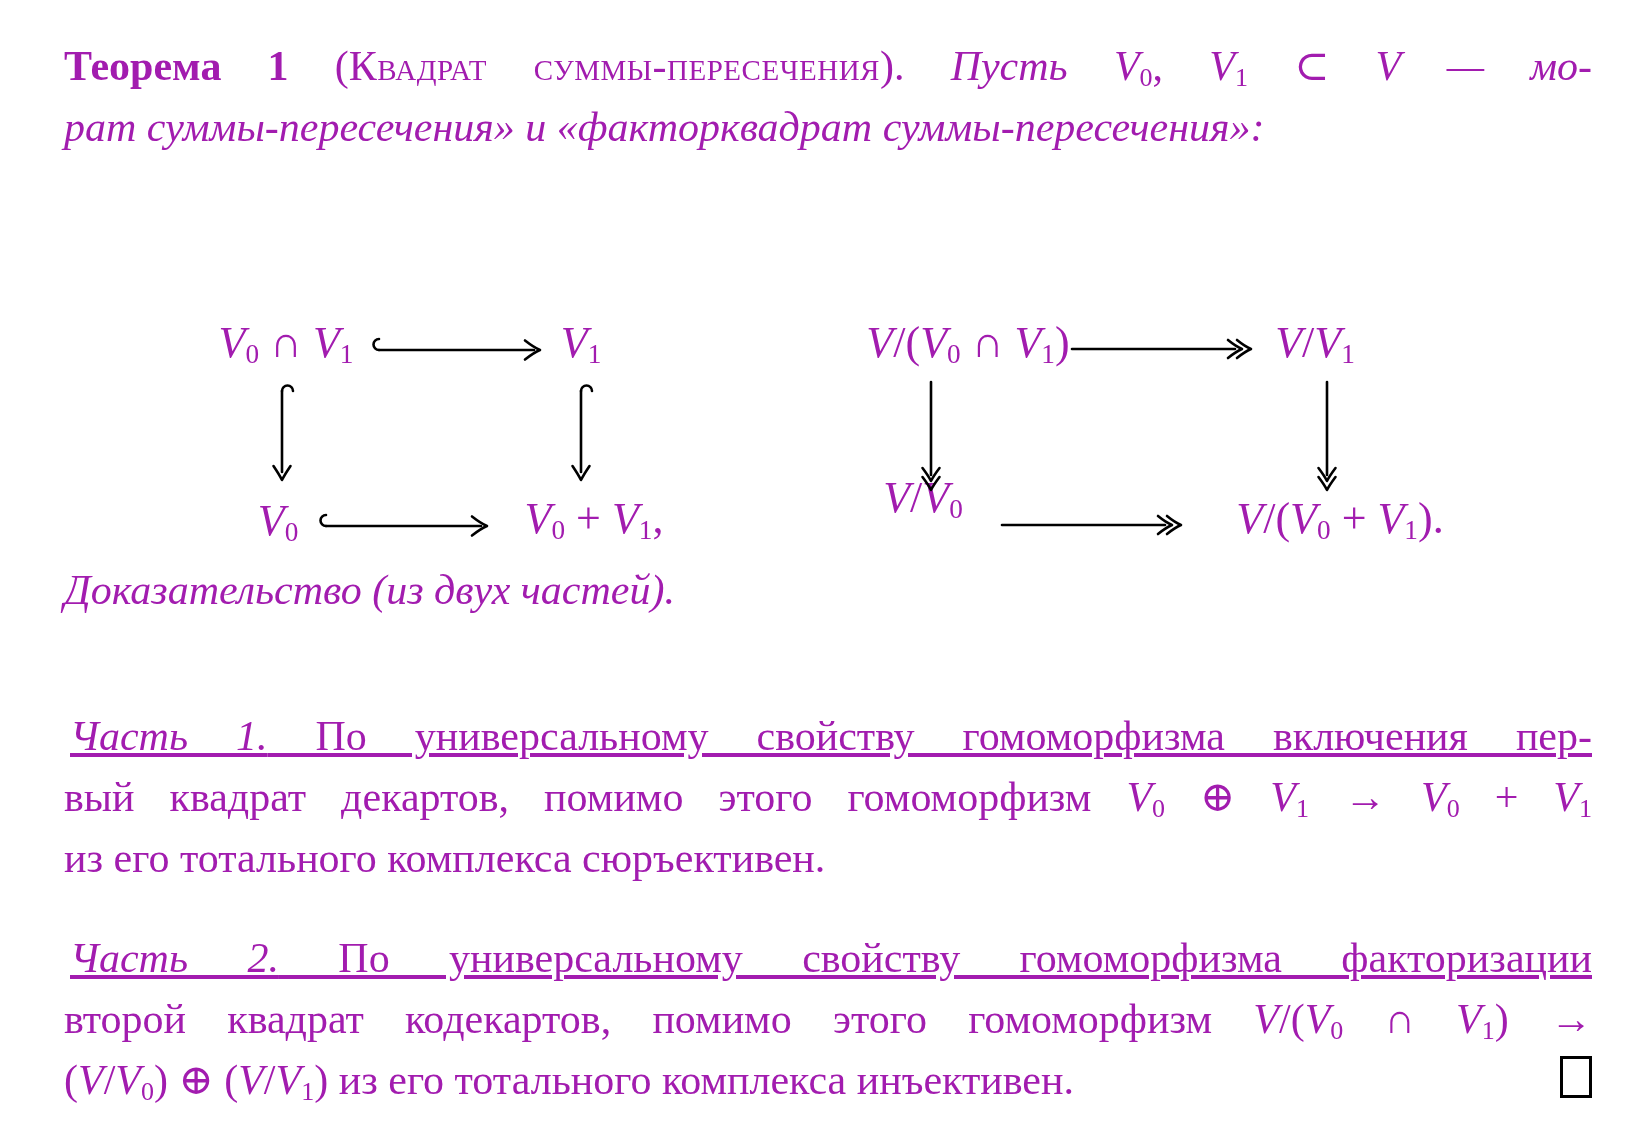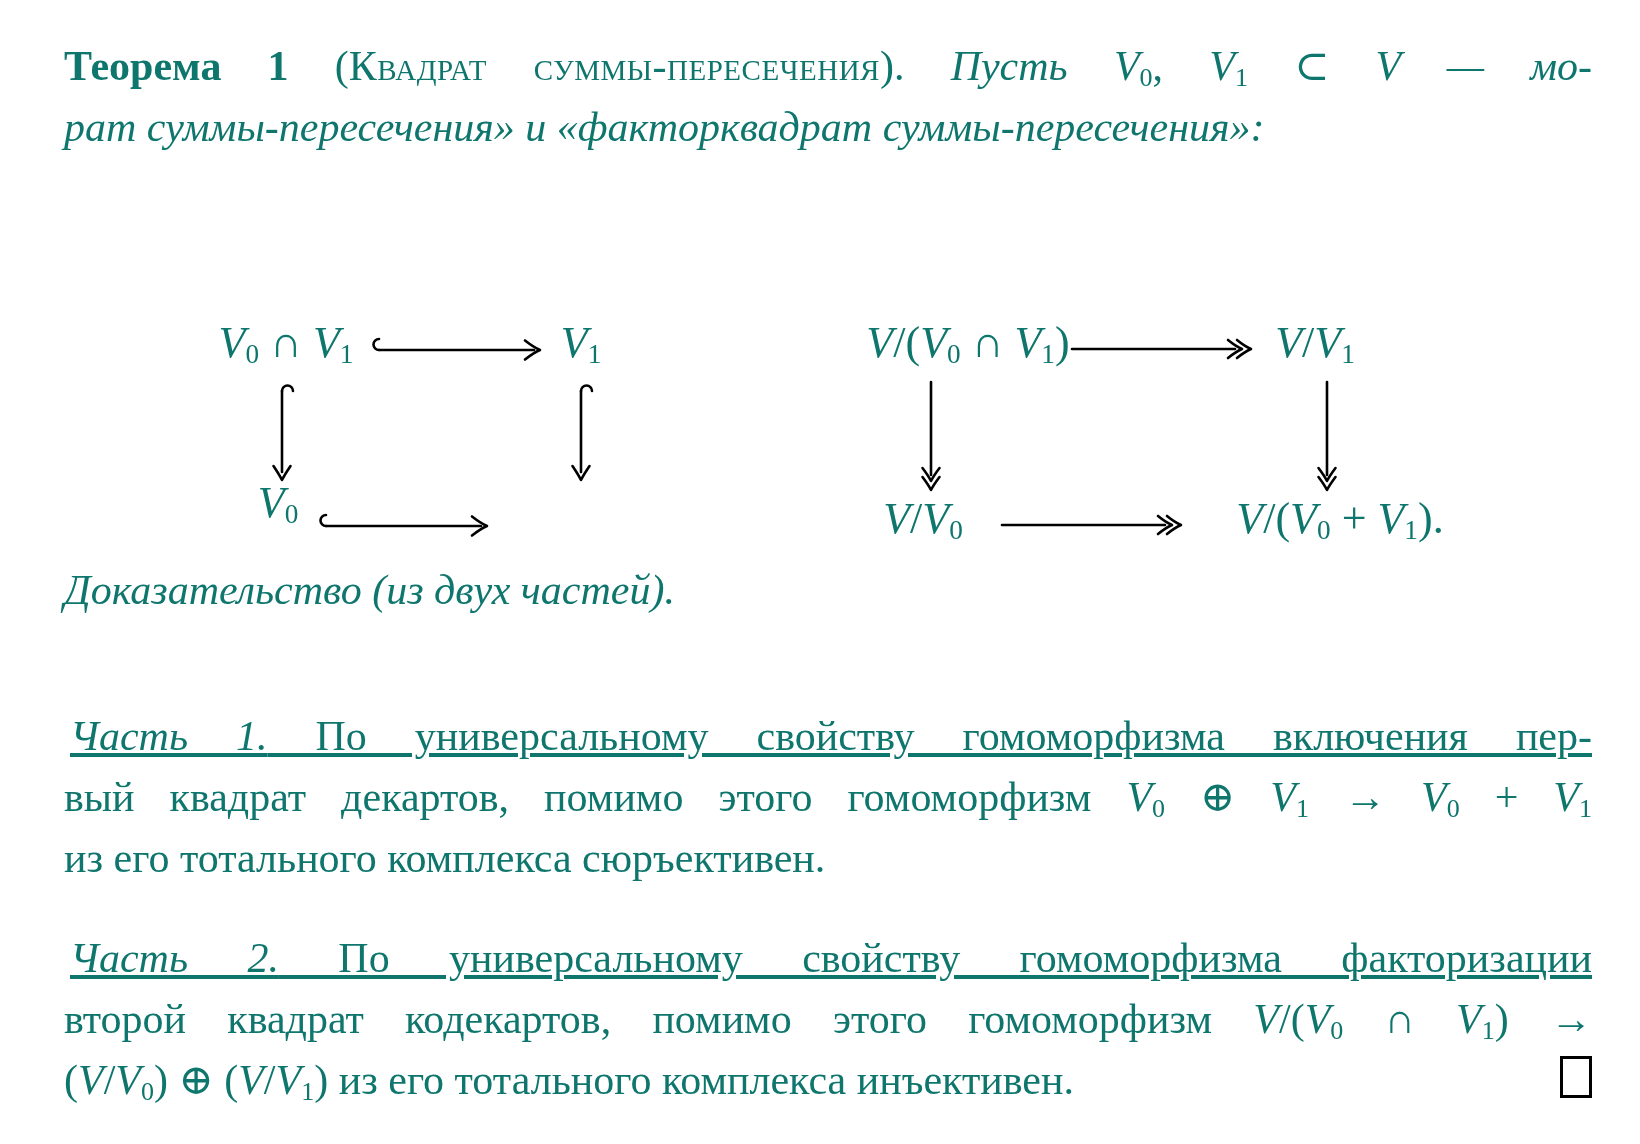--- a/index.html
+++ b/index.html
@@ -1,19 +1,19 @@
 <!DOCTYPE html>
 <html><head>
 <meta charset="utf-8">
 <style>
   * { margin:0; padding:0; box-sizing:border-box; }
   html,body { background:#ffffff; }
   .page {
     position:relative; width:1640px; height:1144px;
-    background:#ffffff; color:#0f766e;
+    background:#ffffff; color:#a21caf;
     font-family:"Liberation Serif","DejaVu Serif",serif;
     font-size:42px; overflow:hidden;
   }
   .tb { position:absolute; left:64px; width:1528px; }
   .line { height:61px; line-height:61px; }
   .line.j { text-align:justify; text-align-last:justify; }
   .line.l { text-align:right; text-align-last:left; }
   .line.ind { text-indent:6px;text-decoration:underline; }
   .run-b  { font-weight:bold; }
   .run-i  { font-style:italic; }
@@ -40,21 +40,22 @@
 <div class="page">
 
   <section class="tb" style="top:36px">
     <div class="line j"><span class="run-b">Теорема 1</span><span class="run-r"> (</span><span class="run-sc">Квадрат суммы-пересечения</span><span class="run-r">).</span><span class="run-r"> </span><span class="run-i">Пусть </span><span class="run-m"><span class="mi">V</span><span class="msub">0</span><span>, </span><span class="mi">V</span><span class="msub">1</span><span> ⊂ </span><span class="mi">V</span></span><span class="run-i"> — мо-</span></div>
     <div class="line l"><span class="run-i">рат суммы-пересечения» и «факторквадрат суммы-пересечения»:</span></div>
   </section>
 
   <figure class="diagram">
     <div class="dlabel" style="left:286px; top:320px"><span class="run-m"><span class="mi">V</span><span class="msub">0</span><span> ∩ </span><span class="mi">V</span><span class="msub">1</span></span></div>
     <div class="dlabel" style="left:581px; top:320px"><span class="run-m"><span class="mi">V</span><span class="msub">1</span></span></div>
-    <div class="dlabel" style="left:278px; top:480px"><span class="run-m"><span class="mi">V</span><span class="msub">0</span></span></div>
+    <div class="dlabel" style="left:278px; top:498px"><span class="run-m"><span class="mi">V</span><span class="msub">0</span></span></div>
+    <div class="dlabel" style="left:594px; top:496px"><span class="run-m"><span class="mi">V</span><span class="msub">0</span><span> + </span><span class="mi">V</span><span class="msub">1</span><span>,</span></span></div>
 
     <svg class="arrow" style="left:368px; top:332px" width="182" height="32" viewBox="0 0 182 32">
       <path d="M11,18 A5.5,5.5 0 0 1 11,7"></path>
       <path d="M11,18 L166,18"></path>
       <path d="M157,8.5 Q166,15.5 172,18 Q166,20.5 157,27.5"></path>
     </svg>
     <svg class="arrow" style="left:315px; top:508px" width="182" height="32" viewBox="0 0 182 32">
       <path d="M11,18 A5.5,5.5 0 0 1 11,7"></path>
       <path d="M11,18 L166,18"></path>
       <path d="M157,8.5 Q166,15.5 172,18 Q166,20.5 157,27.5"></path>
@@ -67,21 +68,21 @@
     <svg class="arrow" style="left:570px; top:380px" width="32" height="110" viewBox="0 0 32 110">
       <path d="M11,11 A5.5,5.5 0 0 1 22,11"></path>
       <path d="M11,11 L11,92"></path>
       <path d="M2.5,86 Q8.5,95 11,100 Q13.5,95 19.5,86"></path>
     </svg>
   </figure>
 
   <figure class="diagram">
     <div class="dlabel" style="left:968px; top:320px"><span class="run-m"><span class="mi">V</span><span>/(</span><span class="mi">V</span><span class="msub">0</span><span> ∩ </span><span class="mi">V</span><span class="msub">1</span><span>)</span></span></div>
     <div class="dlabel" style="left:1315px; top:320px"><span class="run-m"><span class="mi">V</span><span>/</span><span class="mi">V</span><span class="msub">1</span></span></div>
-    <div class="dlabel" style="left:923px; top:496px"><span class="run-m"><span class="mi">V</span><span>/</span><span class="mi">V</span><span class="msub">0</span></span></div>
+    <div class="dlabel" style="left:923px; top:475px"><span class="run-m"><span class="mi">V</span><span>/</span><span class="mi">V</span><span class="msub">0</span></span></div>
     <div class="dlabel" style="left:1340px; top:496px"><span class="run-m"><span class="mi">V</span><span>/(</span><span class="mi">V</span><span class="msub">0</span><span> + </span><span class="mi">V</span><span class="msub">1</span><span>).</span></span></div>
 
     <svg class="arrow" style="left:1070px; top:334px" width="184" height="30" viewBox="0 0 184 30">
       <path d="M2,15 L165,15"></path>
       <path d="M158,6 Q166,12.5 172,15 Q166,17.5 158,24"></path>
       <path d="M167,6 Q175,12.5 181,15 Q175,17.5 167,24"></path>
     </svg>
     <svg class="arrow" style="left:1000px; top:510px" width="184" height="30" viewBox="0 0 184 30">
       <path d="M2,15 L165,15"></path>
       <path d="M158,6 Q166,12.5 172,15 Q166,17.5 158,24"></path>

